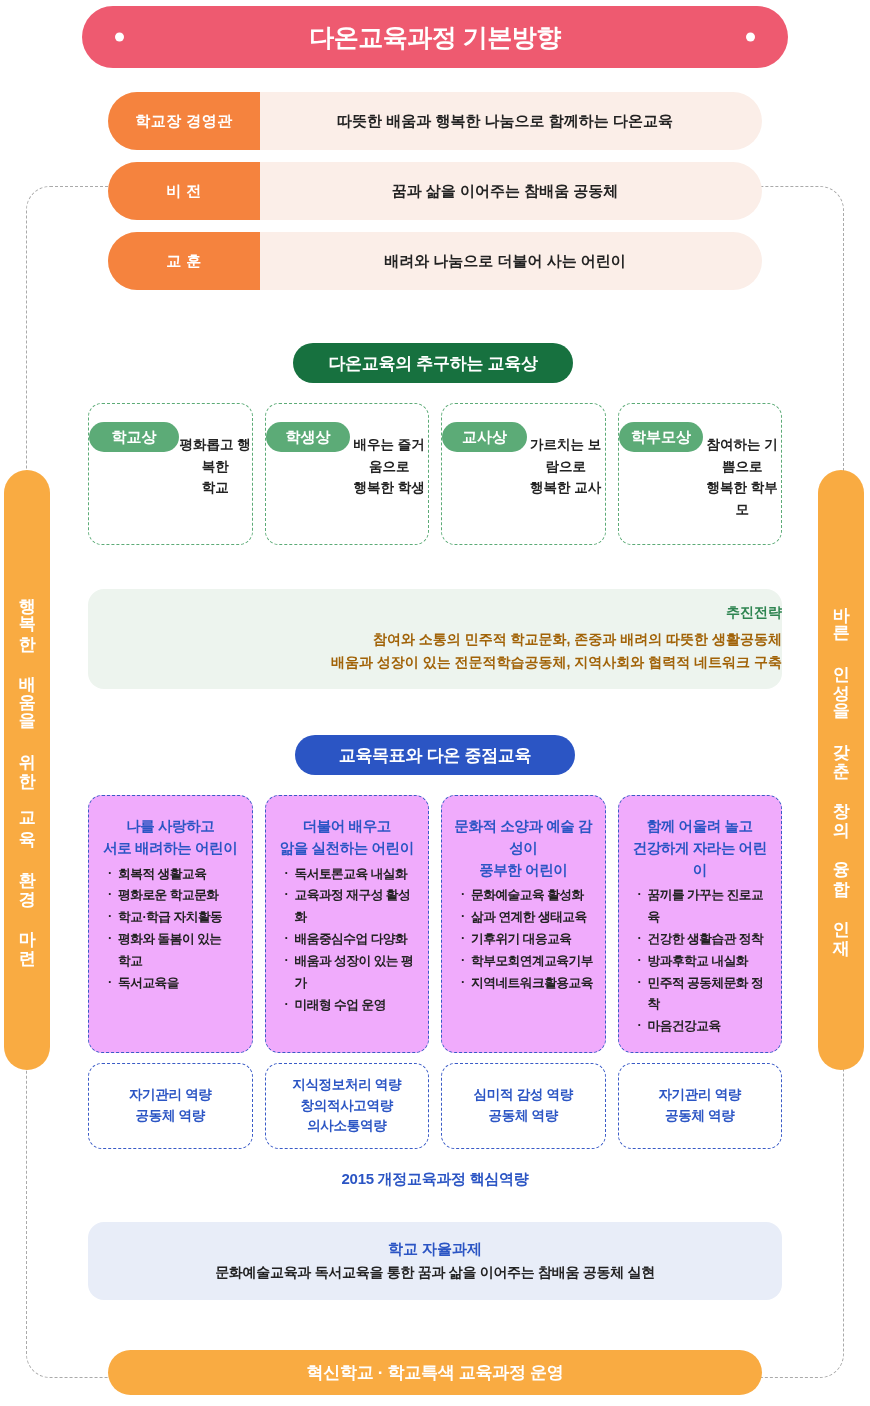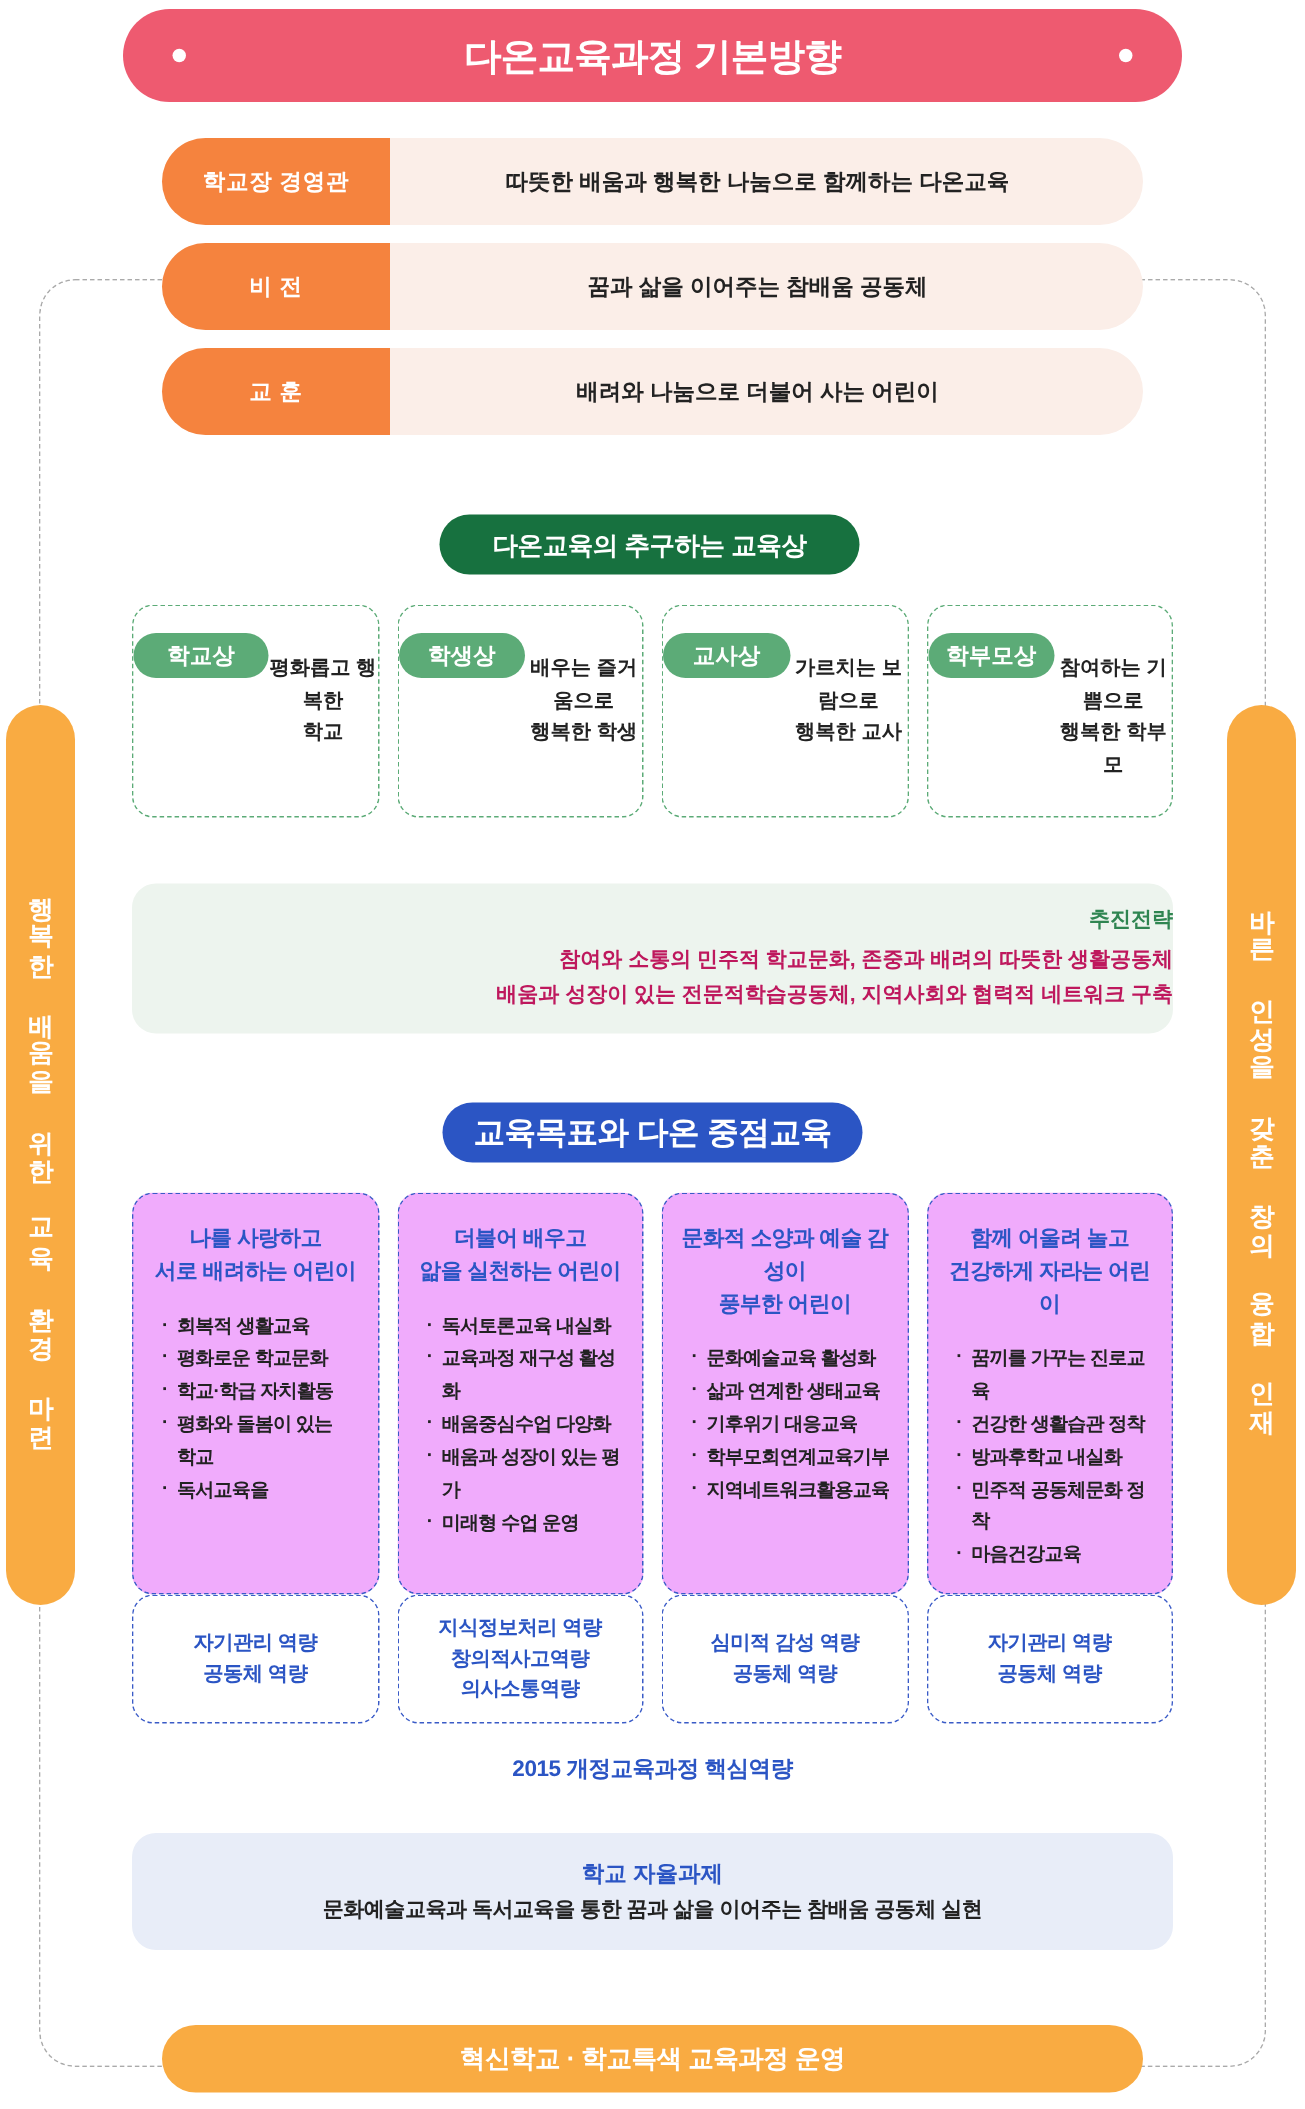--- a/index.html
+++ b/index.html
@@ -200,21 +200,21 @@
     align-items: flex-end;
     justify-content: center;
   }
   .strategy-title {
     color: #2f8551;
     font-size: 14px;
     font-weight: bold;
     margin-bottom: 6px;
   }
   .strategy-line {
-    color: #be185d;
+    color: #a16207;
     font-size: 14px;
     font-weight: bold;
     line-height: 1.65;
     text-align: center;
   }
 
   
   .blue-pill {
     position: absolute;
     left: 295px;
@@ -223,21 +223,21 @@
     height: 40px;
     background: #2b55c4;
     border-radius: 20px;
     display: flex;
     align-items: center;
     justify-content: center;
     z-index: 3;
   }
   .blue-pill span {
     color: #ffffff;
-    font-size: 21px;
+    font-size: 17px;
     font-weight: bold;
     letter-spacing: -0.3px;
   }
 
   
   .goals {
     position: absolute;
     left: 88px;
     top: 795px;
     width: 694px;
@@ -258,21 +258,21 @@
   }
   .goal-title {
     color: #2b55c4;
     font-size: 14.5px;
     font-weight: bold;
     text-align: center;
     line-height: 1.5;
     letter-spacing: -0.4px;
   }
   .goal-list {
-    margin-top: 14px;
+    margin-top: 4px;
     align-self: stretch;
     padding-left: 10px;
   }
   .goal-item {
     font-size: 12.7px;
     font-weight: bold;
     color: #222222;
     line-height: 1.72;
     letter-spacing: -0.5px;
     position: relative;

